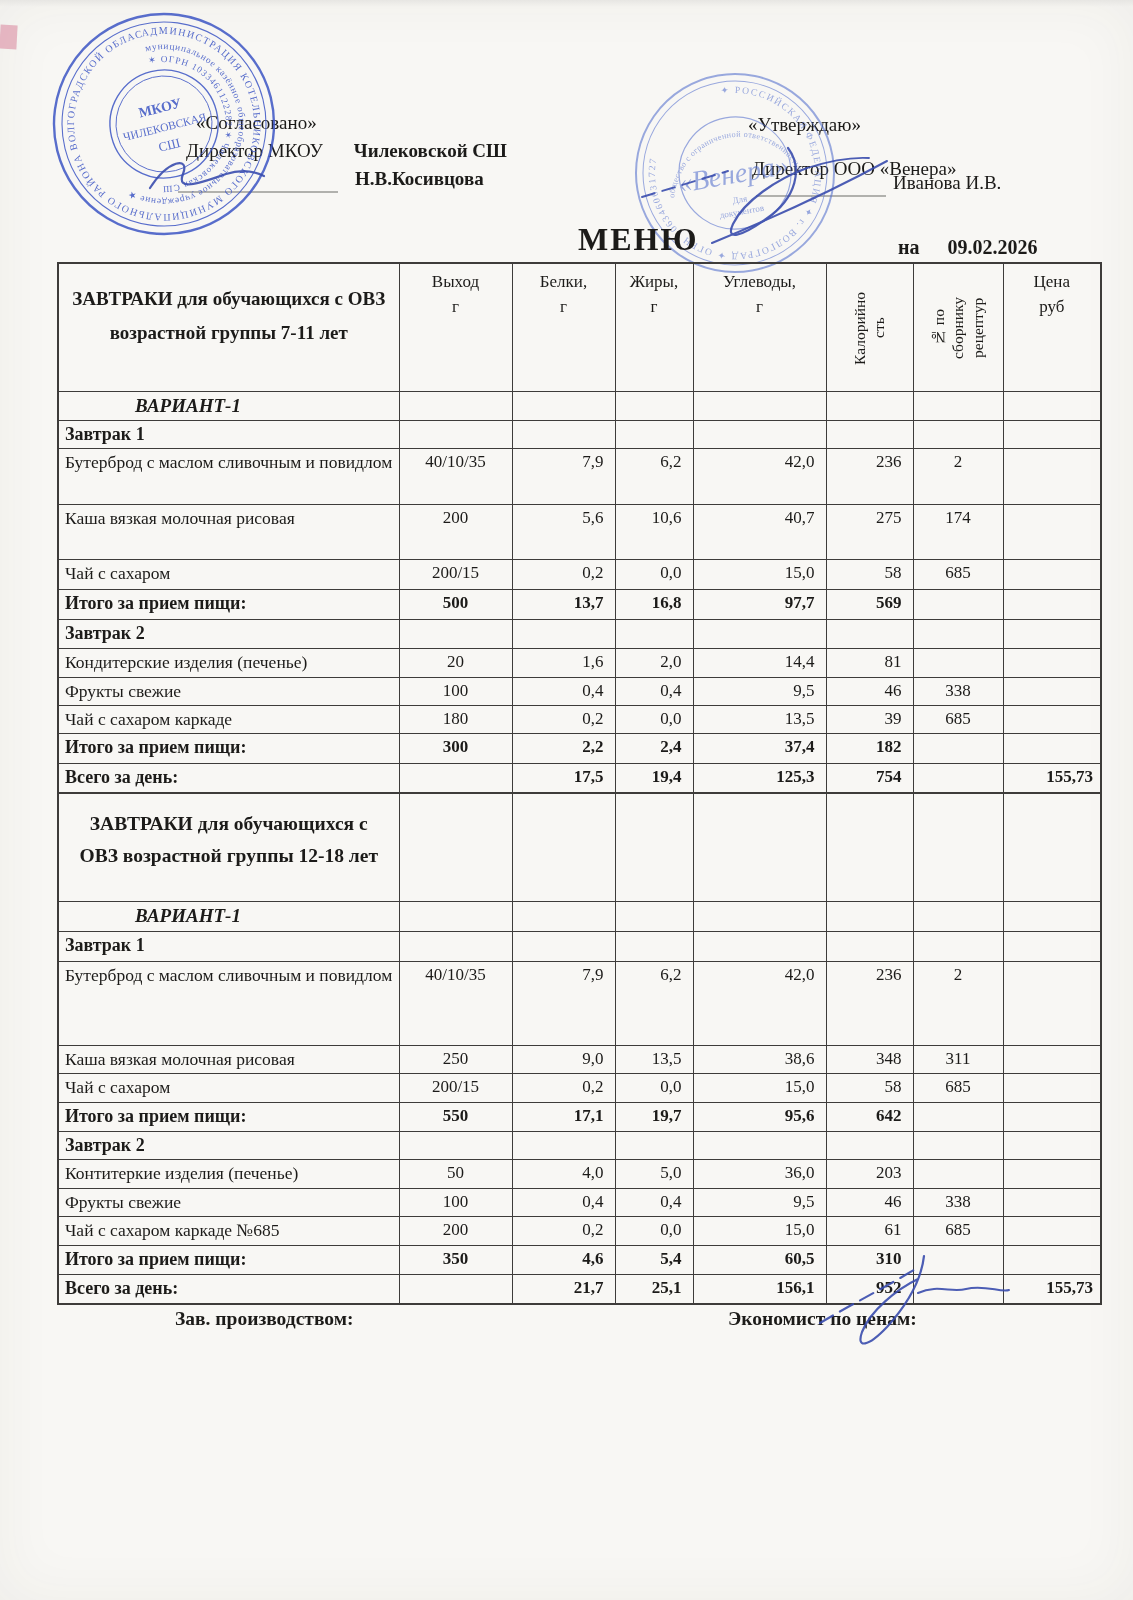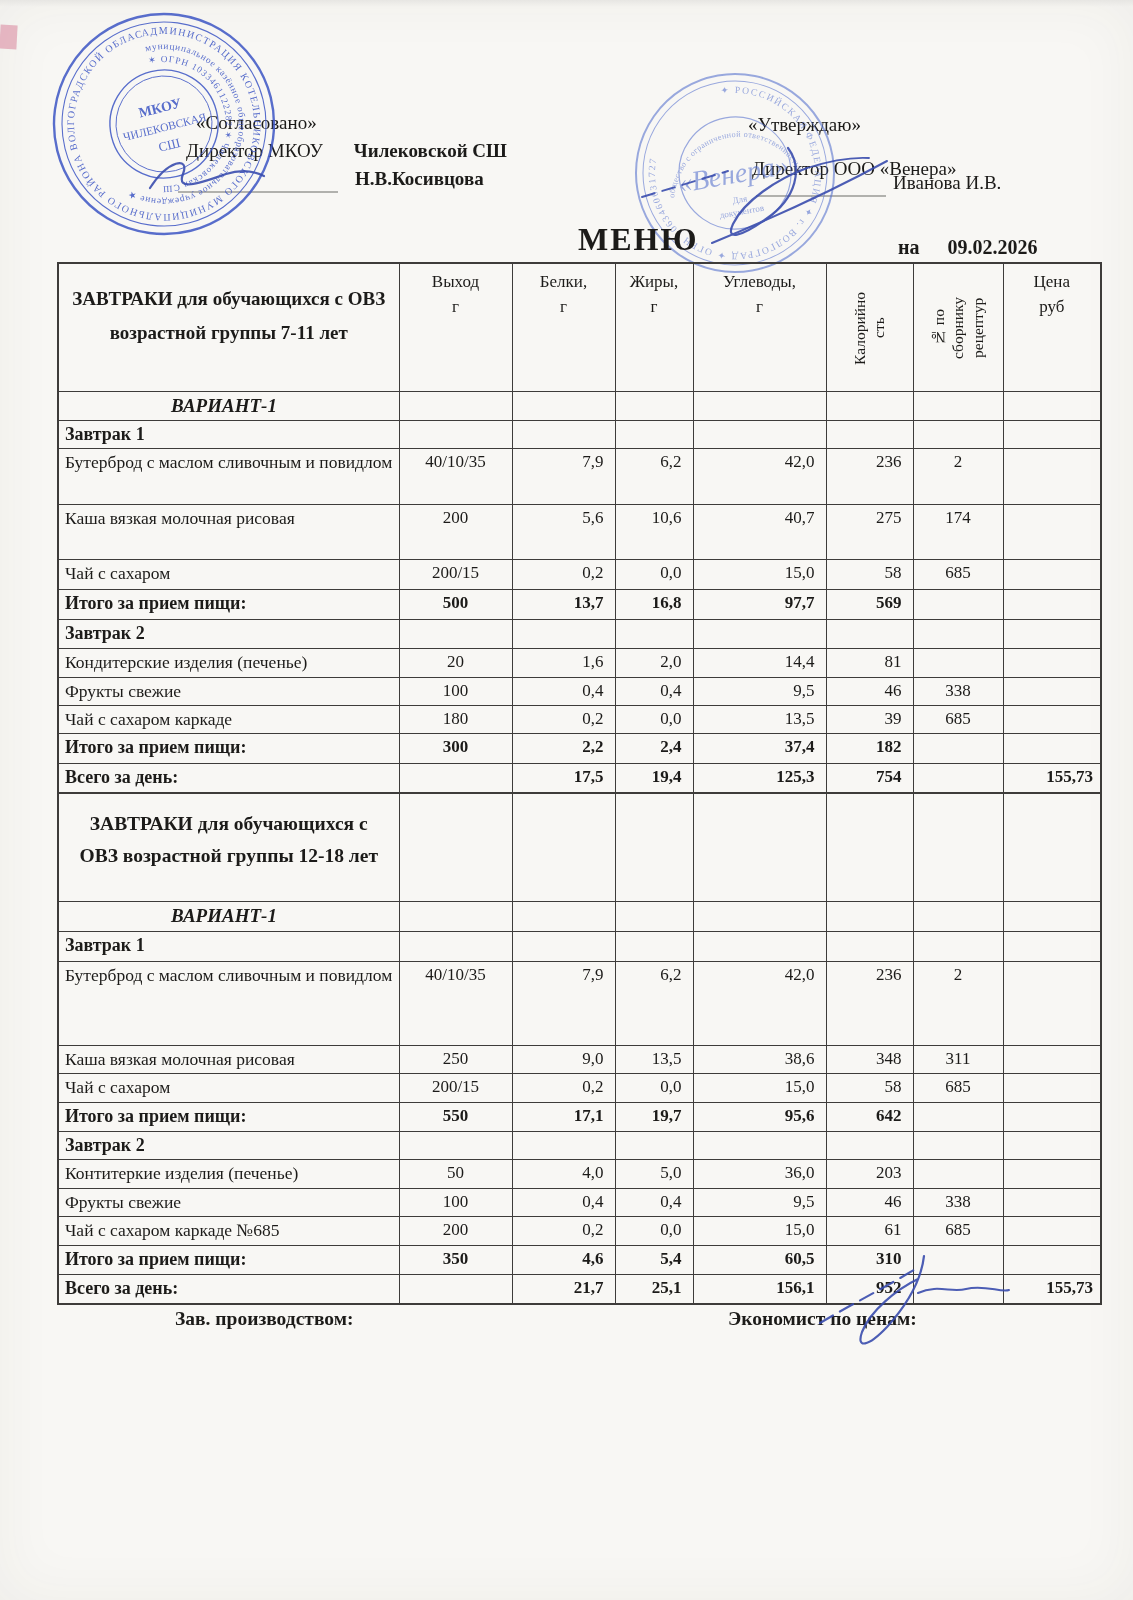--- a/index.html
+++ b/index.html
@@ -46,21 +46,21 @@
   .hlabel{white-space:pre-line;text-align:center;line-height:1.45;font-size:17px;}
   .rot-wrap{display:flex;justify-content:center;align-items:center;height:116px;}
   .rot{writing-mode:vertical-rl;transform:rotate(180deg);height:86px;text-align:center;line-height:1.25;font-size:15.5px;}
 
   td.c0{text-align:left;padding:3px 6px 2px 6px;font-size:17.5px;}
   td.c1{text-align:center;padding:3px 19px;}
   td.c2,td.c3,td.c4,td.c5{text-align:right;padding:3px 11px 2px 2px;}
   td.c6{text-align:center;padding:3px 2px;}
   td.c7{text-align:right;padding:3px 7px 2px 2px;}
 
-  tr.variant td.c0{font-weight:bold;font-style:italic;font-size:19px;padding-left:112px;}
+  tr.variant td.c0{font-weight:bold;font-style:italic;font-size:19px;padding-left:76px;}
   tr.meal td.c0{font-weight:bold;font-size:18px;margin-top:12px;}
   tr.total td,tr.day td{font-weight:bold;margin-top:8px;}
   tr.total td.c0,tr.day td.c0{font-size:18px;}
   tr.day{border-bottom:2.5px solid var(--line);}
   tr.section td.c0{
     font-weight:bold;font-size:19.5px;line-height:1.65;text-align:center;padding:14px 14px 0 14px;
   }
 
   
   .footer-label{position:absolute;top:1308px;font-size:19.5px;font-weight:bold;white-space:nowrap;}

